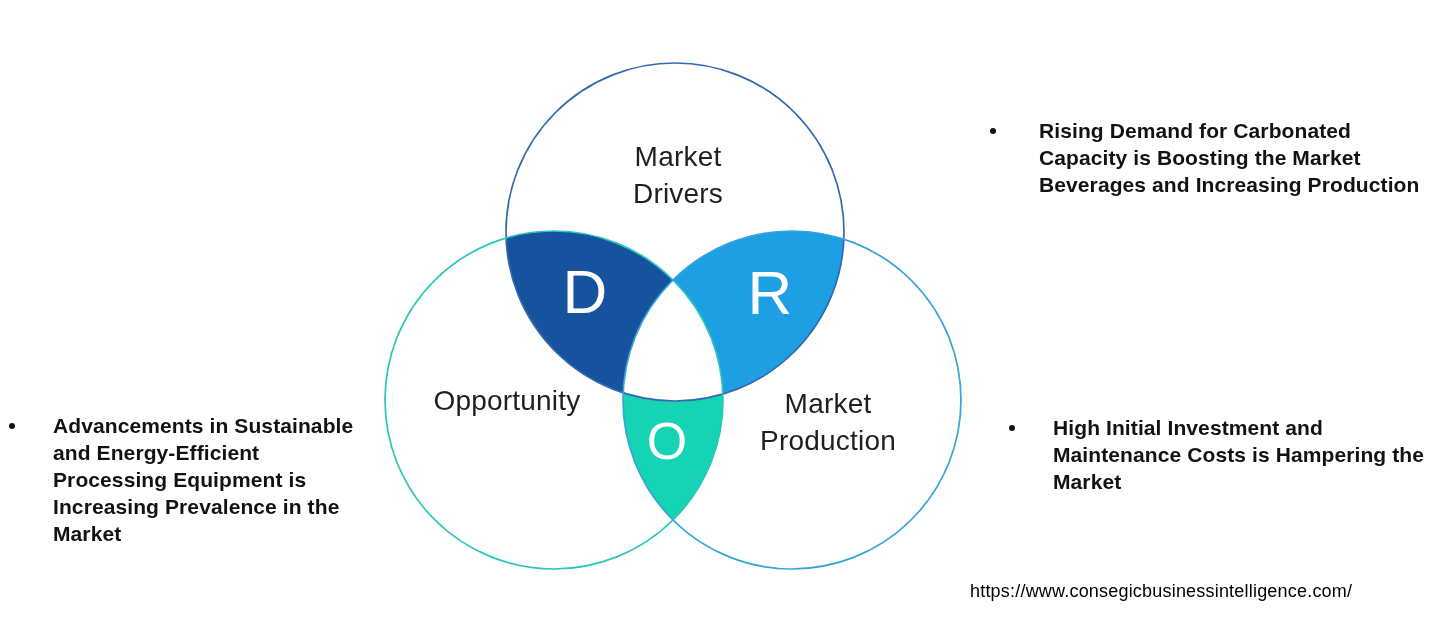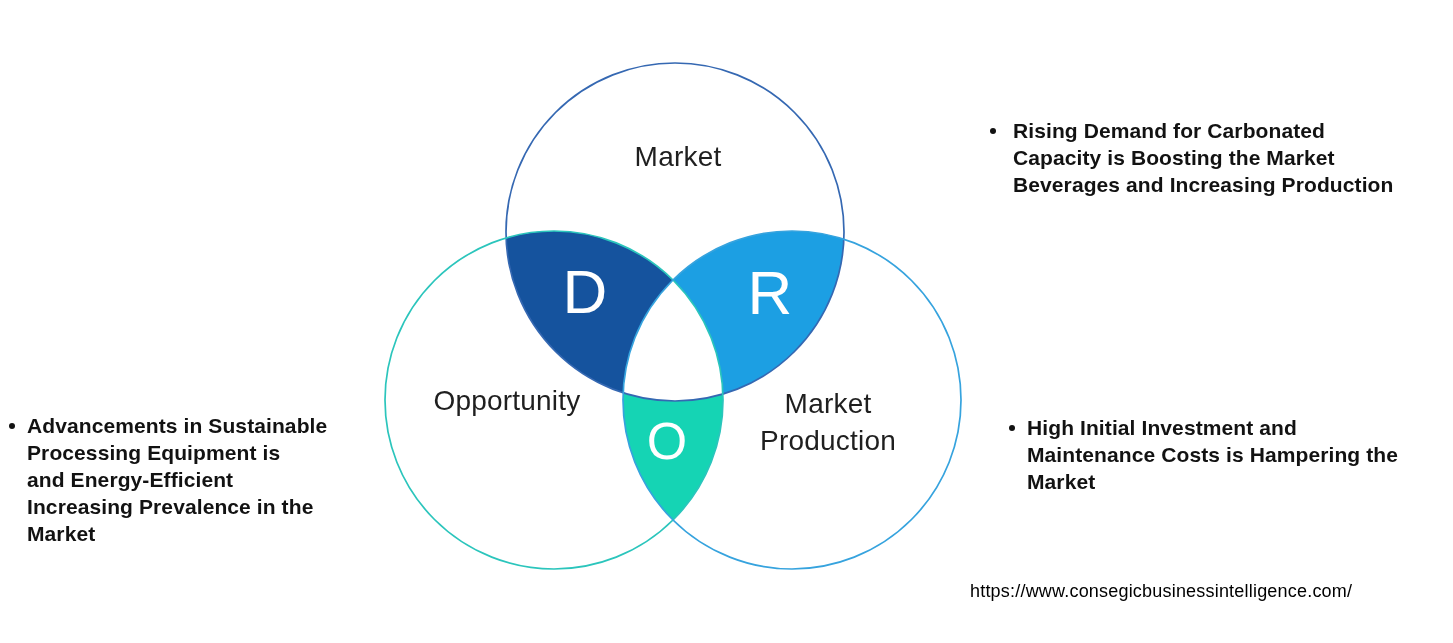--- a/index.html
+++ b/index.html
@@ -42,20 +42,21 @@
   .letter-small {
     width: 100px;
     height: 60px;
     line-height: 60px;
     font-size: 52px;
   }
   .bullet {
     position: absolute;
     display: flex;
     align-items: flex-start;
+    gap: 26px;
   }
   .bullet .dot {
     flex: 0 0 auto;
     width: 6px;
     height: 6px;
     border-radius: 50%;
     background: #121212;
     margin-top: 11px;
   }
   .bullet .lines {
@@ -110,20 +111,21 @@
       </g>
     </g>
 
     <circle cx="675" cy="232" r="169" fill="none" stroke-width="1.7" stroke="#3568B2"></circle>
     <circle cx="554" cy="400" r="169" fill="none" stroke-width="1.7" stroke="#2BC5BC"></circle>
     <circle cx="792" cy="400" r="169" fill="none" stroke-width="1.7" stroke="#36A3DE"></circle>
   </svg>
 
   <div class="circle-label" style="left:568px; top:138px; width:220px;">
     <div>Market</div>
+    <div>Drivers</div>
   </div>
 
   <div class="circle-label" style="left:397px; top:382px; width:220px;">Opportunity</div>
 
   <div class="circle-label" style="left:718px; top:385px; width:220px;">
     <div>Market</div>
     <div>Production</div>
   </div>
 
   <div class="overlap-letter letter-big" style="left:535px; top:252px;">D</div>
@@ -136,22 +138,22 @@
       <div>Rising Demand for Carbonated</div>
       <div>Capacity is Boosting the Market</div>
       <div>Beverages and Increasing Production</div>
     </div>
   </div>
 
   <div class="bullet b-left" style="left:9px; top:412px; width:380px;">
     <span class="dot"></span>
     <div class="lines">
       <div>Advancements in Sustainable</div>
+      <div>and Energy-Efficient</div>
       <div>Processing Equipment is</div>
-      <div>and Energy-Efficient</div>
       <div>Increasing Prevalence in the</div>
       <div>Market</div>
     </div>
   </div>
 
   <div class="bullet b-bottom-right" style="left:1009px; top:414px; width:440px;">
     <span class="dot"></span>
     <div class="lines">
       <div>High Initial Investment and</div>
       <div>Maintenance Costs is Hampering the</div>

